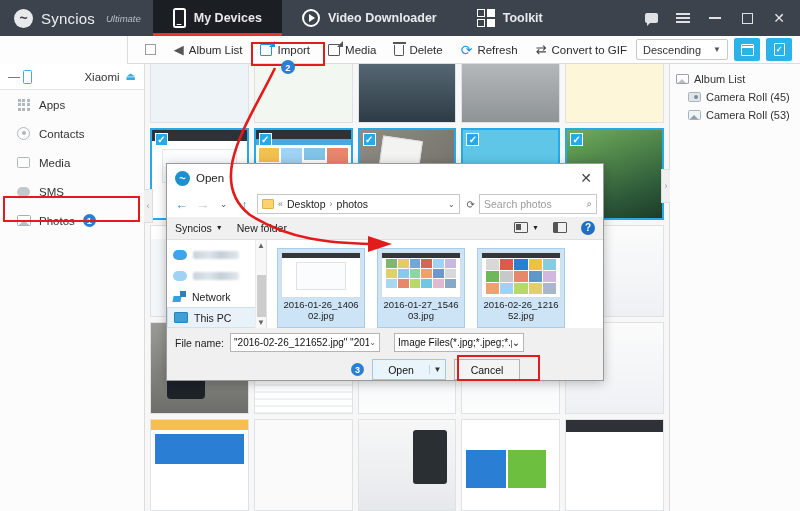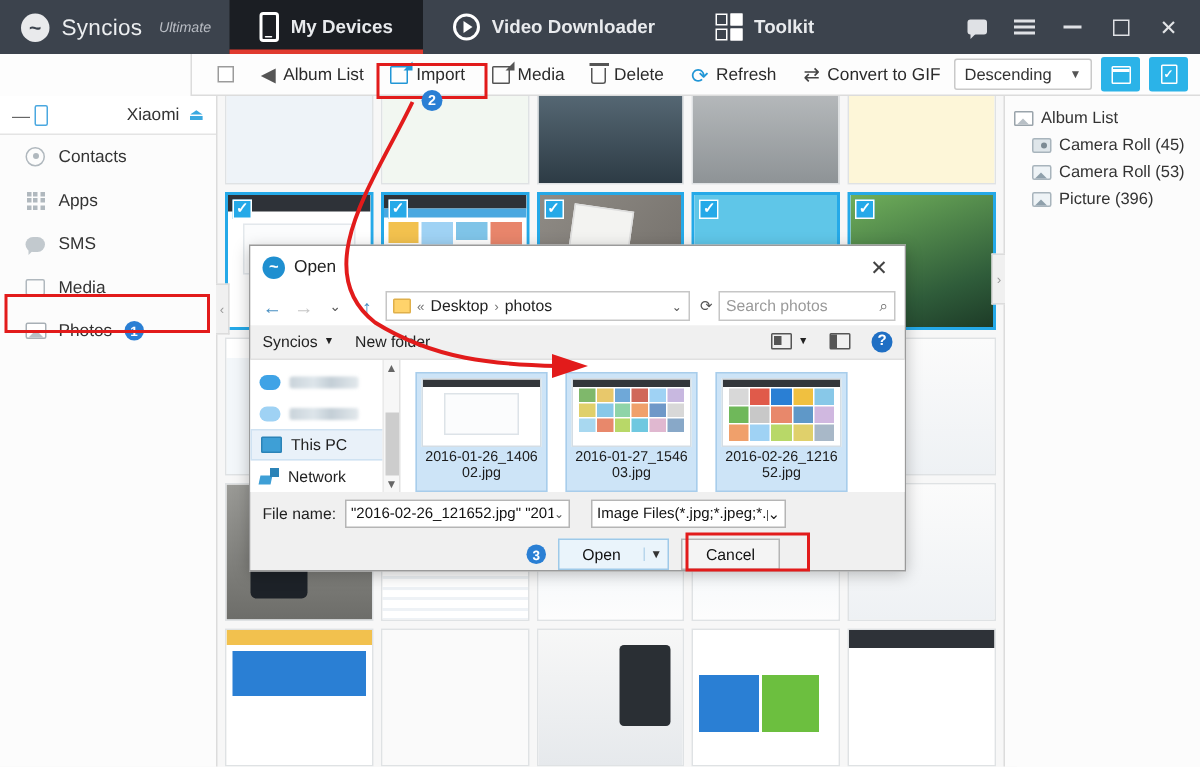--- a/index.html
+++ b/index.html
@@ -537,53 +537,53 @@
   <div class="body-row">
 
     <div class="sidebar">
       <div class="dev-row">
         <span class="dev-minus">—</span>
         <span class="ico-dev"></span>
         <span class="dev-name">Xiaomi</span>
         <span class="ico-eject">⏏</span>
       </div>
 
-      <div class="side-item">
-        <span class="si-ico">
-            <span class="ico-contact"></span>
-          </span>
-        <span>Contacts</span>
-      </div>
       <div class="side-item">
         <span class="si-ico">
           <span class="ico-apps">
               <i></i>
               <i></i>
               <i></i>
               <i></i>
               <i></i>
               <i></i>
               <i></i>
               <i></i>
               <i></i>
             </span>
         </span>
         <span>Apps</span>
       </div>
       <div class="side-item">
         <span class="si-ico">
-            <span class="ico-sms"></span>
+            <span class="ico-contact"></span>
           </span>
-        <span>SMS</span>
+        <span>Contacts</span>
       </div>
       <div class="side-item">
         <span class="si-ico">
             <span class="ico-media"></span>
           </span>
         <span>Media</span>
+      </div>
+      <div class="side-item">
+        <span class="si-ico">
+            <span class="ico-sms"></span>
+          </span>
+        <span>SMS</span>
       </div>
       <div class="side-item">
         <span class="si-ico">
             <span class="ico-photos"></span>
           </span>
         <span>Photos</span>
         <span class="badge">1</span>
       </div>
 
       <div class="photos-hl"></div>
@@ -728,24 +728,20 @@
         <span class="ico-albroot"></span>
         <span>Album List</span>
       </div>
       <div class="alb-item">
         <span class="ico-cam"></span>
         <span>Camera Roll (45)</span>
       </div>
       <div class="alb-item">
         <span class="ico-pic"></span>
         <span>Camera Roll (53)</span>
-      </div>
-      <div class="alb-item">
-        <span class="ico-pic"></span>
-        <span>Picture (396)</span>
       </div>
     </div>
   </div>
 
   <div class="dialog">
     <div class="dlg-title">
       <span class="dlg-ico">~</span>
       <span class="dlg-ttl">Open</span>
       <span class="dlg-close">✕</span>
     </div>
@@ -797,27 +793,27 @@
     <div class="dlg-main">
       <div class="dlg-nav">
         <div class="nav-item">
           <span class="ic-onedrive"></span>
           <span class="blur-txt"></span>
         </div>
         <div class="nav-item">
           <span class="ic-onedrive lt"></span>
           <span class="blur-txt"></span>
         </div>
+        <div class="nav-item">
+          <span class="ic-net"></span>
+          <span>Network</span>
+        </div>
         <div class="nav-item sel">
           <span class="ic-pc"></span>
           <span>This PC</span>
-        </div>
-        <div class="nav-item">
-          <span class="ic-net"></span>
-          <span>Network</span>
         </div>
         <div class="nav-scroll">
           <span>▲</span>
           <span class="nav-thumb"></span>
           <span>▼</span>
         </div>
       </div>
 
       <div class="dlg-files">
         <div class="fcell">

